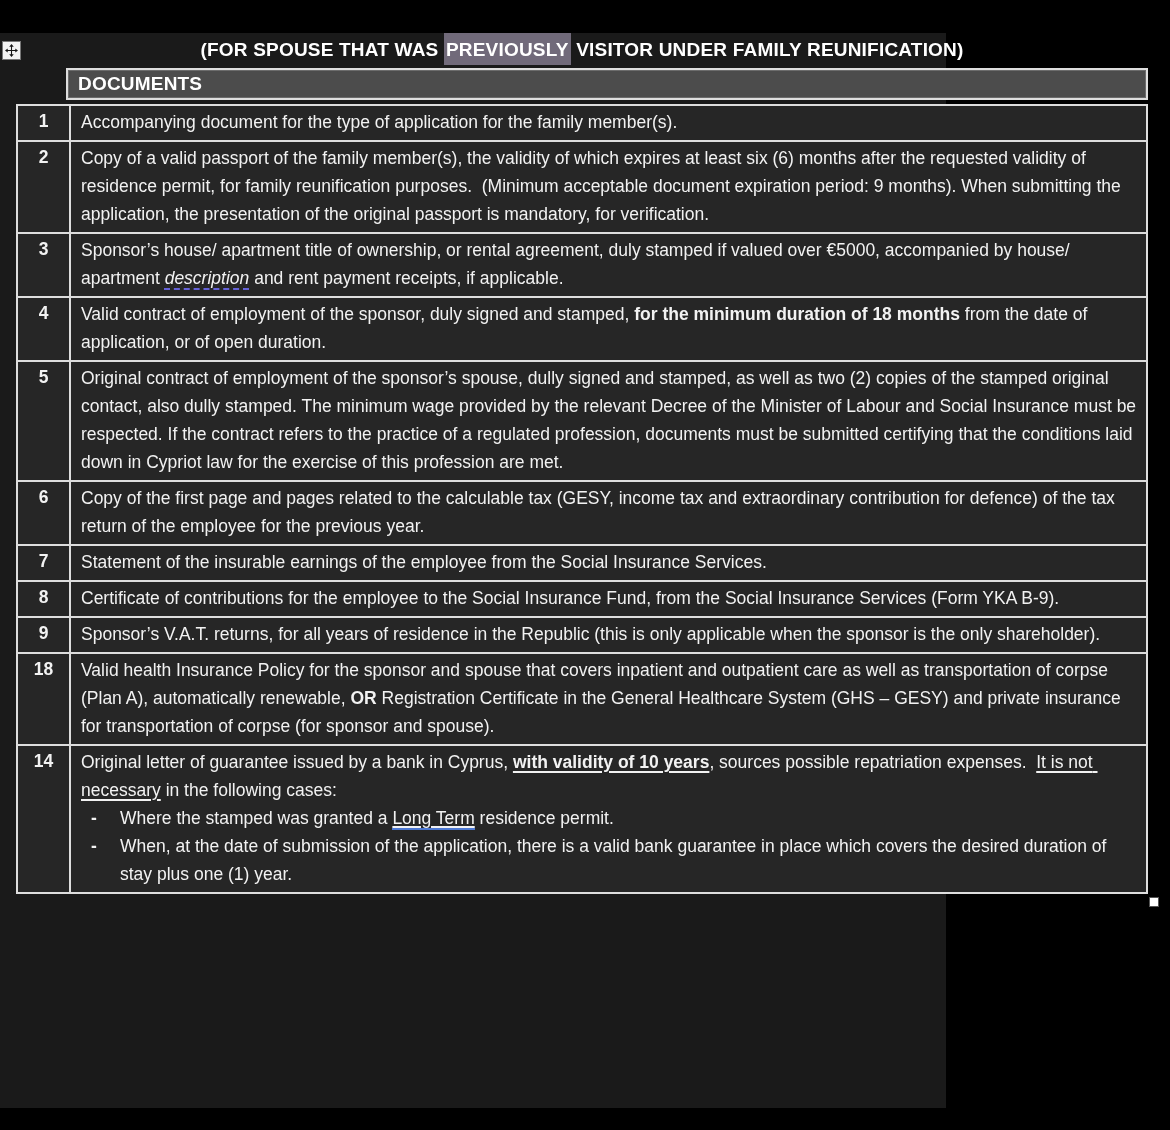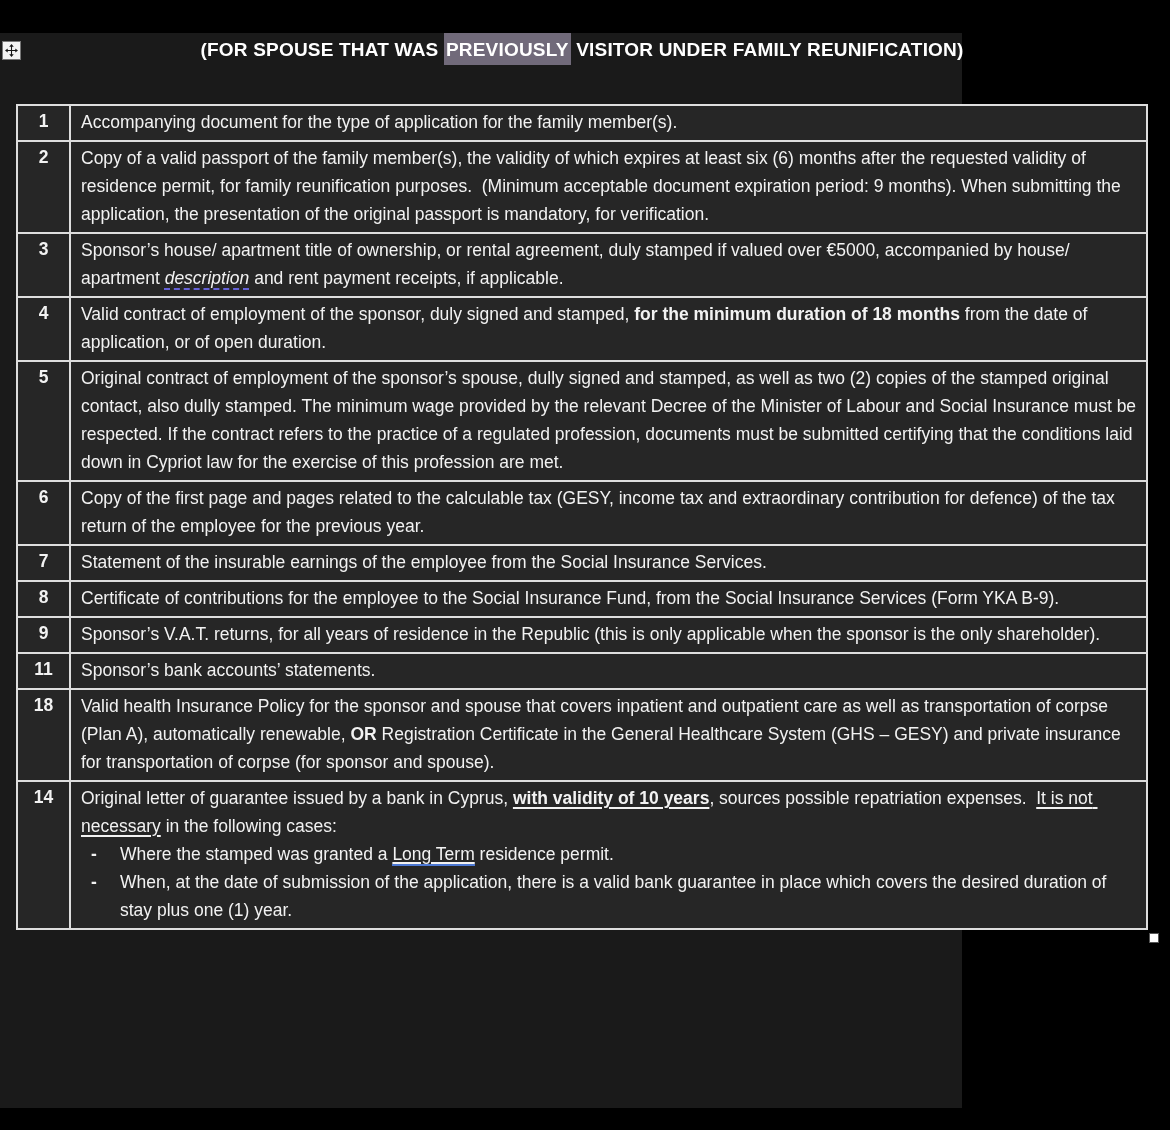--- a/index.html
+++ b/index.html
@@ -5,21 +5,20 @@
   html,body{margin:0;padding:0;}
   body{
     width:1170px;height:1130px;position:relative;overflow:hidden;
     background:#000;
     font-family:"Liberation Sans", sans-serif;
     -webkit-font-smoothing:antialiased;
   }
   .page{
     position:absolute;left:0;top:33px;width:946px;height:1075px;
     background:var(--page_bg,#1a1a1a);
-    padding-left:16px;
   }
   
   .move-handle{
     position:absolute;left:2px;top:8px;width:19px;height:19px;
     background:#f2f2f2;border:1px solid #777;box-sizing:border-box;
     display:flex;align-items:center;justify-content:center;cursor:move;
   }
   
   .title{
     position:absolute;top:2px;left:16px;width:1132px;
@@ -83,20 +82,23 @@
   <div class="move-handle">
     <span style="display:flex;">
       <svg width="13" height="13" viewBox="0 0 24 24" aria-hidden="true">
         <path d="M12 0l4.2 5H13v6h6V8.2l5 3.8-5 3.8V13h-6v6h3.2L12 24l-4.2-5H11v-6H5v2.8L0 12l5-3.8V11h6V5H7.8L12 0z" fill="#151515"></path>
       </svg>
     </span>
   </div>
 
   <div class="title"><span>(FOR SPOUSE THAT WAS </span><span class="hl">PREVIOUSLY</span><span> VISITOR UNDER FAMILY REUNIFICATION)</span></div>
 
+  <div class="header-box">
+    <span class="hdr-label">DOCUMENTS</span>
+  </div>
 
   <div class="table-wrap">
     <table class="doc">
       <tbody>
           <tr>
             <td class="num">1</td>
             <td class="desc">
               <div class="para"><span class="seg-normal">Accompanying document for the type of application for the family member(s).</span></div>
             </td>
           </tr>
@@ -142,26 +144,20 @@
               <div class="para"><span class="seg-normal">Certificate of contributions for the employee to the Social Insurance Fund, from the Social Insurance Services (Form YKA B-9).</span></div>
             </td>
           </tr>
           <tr>
             <td class="num">9</td>
             <td class="desc">
               <div class="para"><span class="seg-normal">Sponsor’s V.A.T. returns, for all years of residence in the Republic (this is only applicable when the sponsor is the only shareholder).</span></div>
             </td>
           </tr>
           <tr>
-            <td class="num">11</td>
-            <td class="desc">
-              <div class="para"><span class="seg-normal">Sponsor’s bank accounts’ statements.</span></div>
-            </td>
-          </tr>
-          <tr>
             <td class="num">18</td>
             <td class="desc">
               <div class="para"><span class="seg-normal">Valid health Insurance Policy for the sponsor and spouse that covers inpatient and outpatient care as well as transportation of corpse (Plan A), automatically renewable, </span><span class="seg-bold">OR</span><span class="seg-normal"> Registration Certificate in the General Healthcare System (GHS – GESY) and private insurance for transportation of corpse (for sponsor and spouse).</span></div>
             </td>
           </tr>
           <tr>
             <td class="num">14</td>
             <td class="desc">
               <div class="para"><span class="seg-normal">Original letter of guarantee issued by a bank in Cyprus, </span><span class="seg-bold-underline">with validity of 10 years</span><span class="seg-normal">, sources possible repatriation expenses.  </span><span class="seg-underline">It is not necessary</span><span class="seg-normal"> in the following cases:</span></div>
               <div class="bullet-row">

